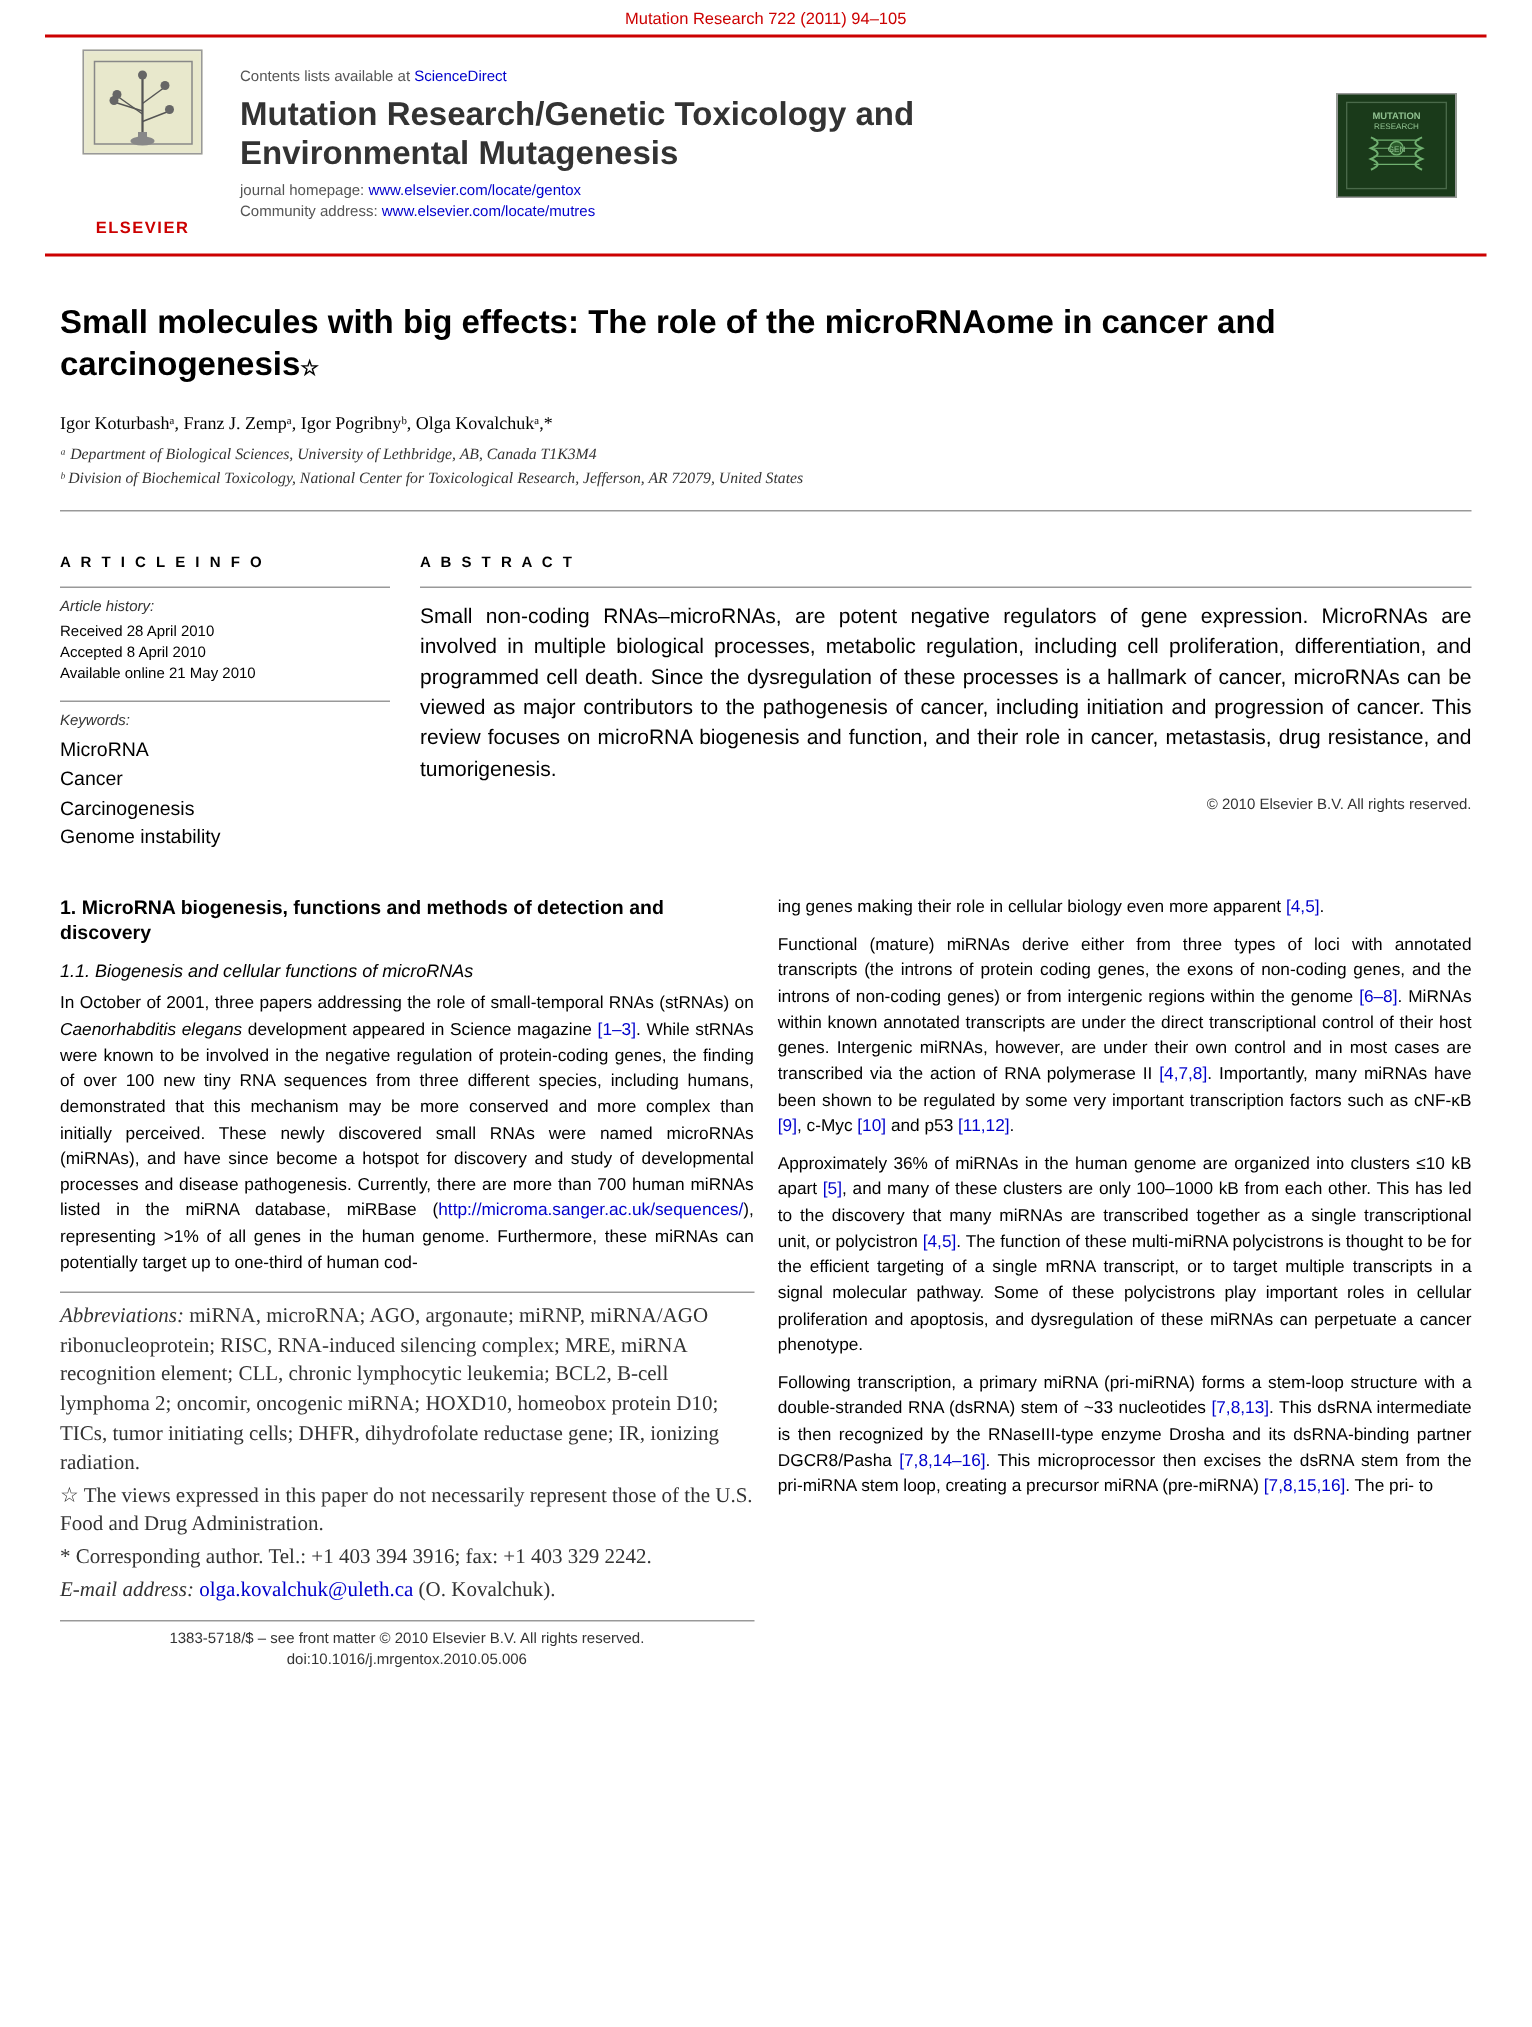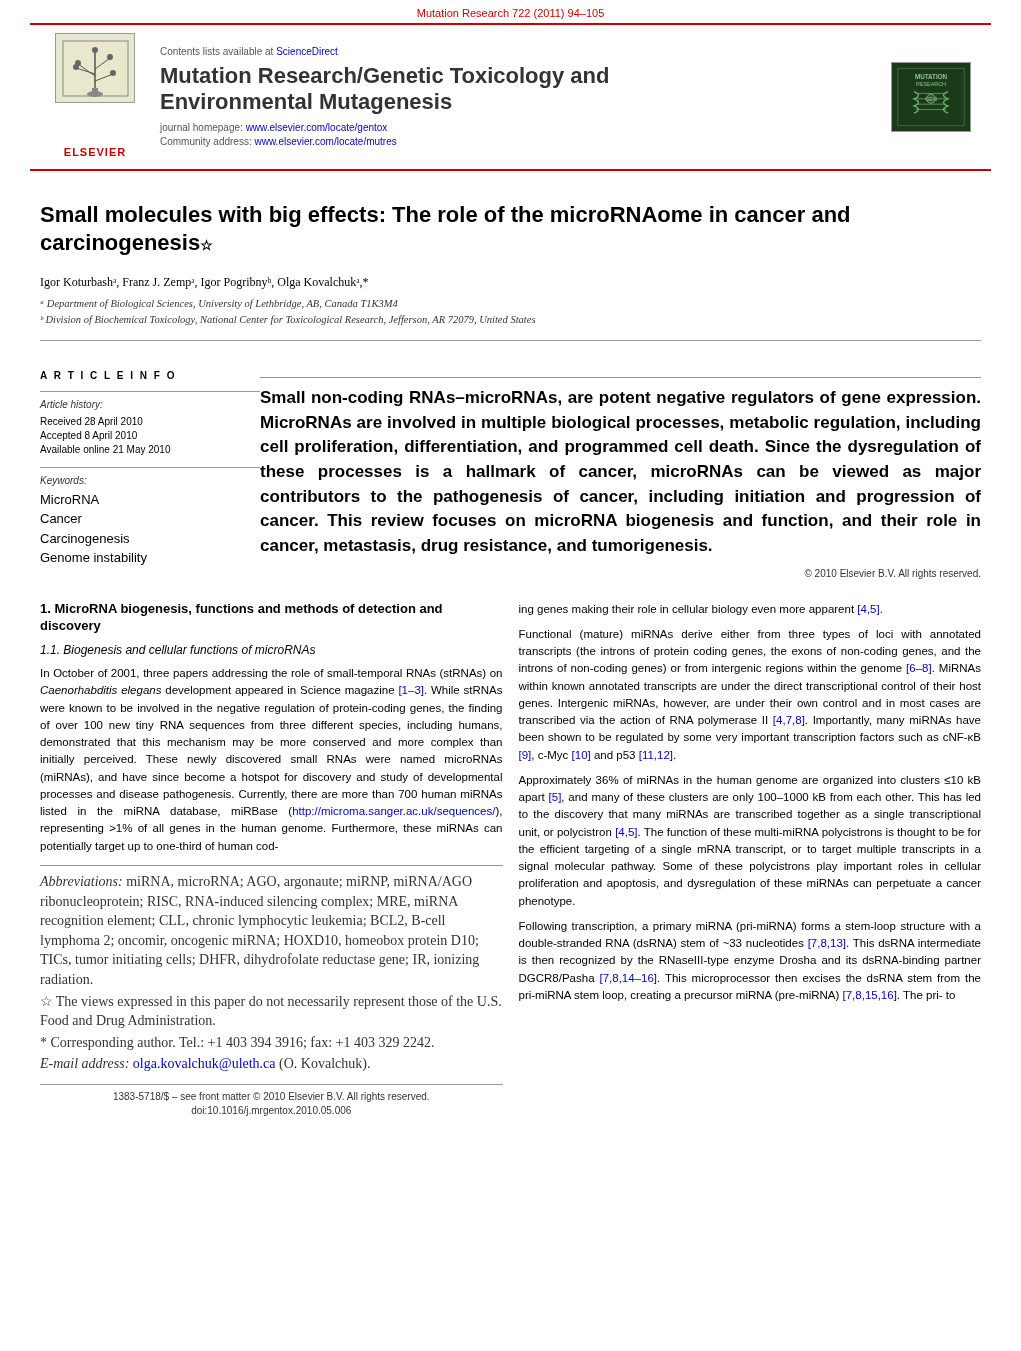--- a/index.html
+++ b/index.html
@@ -148,20 +148,21 @@
     
     .hr-thin {
       border: none;
       border-top: 1px solid #999;
       margin: 8px 0;
     }
 
     
     .two-col {
       display: flex;
+      gap: 20px;
       margin-top: 28px;
     }
     .left-col {
       width: 220px;
       flex-shrink: 0;
     }
     .right-col {
       flex: 1;
     }
 
@@ -196,25 +197,24 @@
       font-size: 13px;
       font-family: Liberation Sans, sans-serif;
       color: #000;
     }
     .keywords-list div {
       margin-bottom: 1px;
     }
 
     
     .abstract-text {
-      font-size: 17px;
+      font-size: 14px;
       line-height: 1.45;
       text-align: justify;
       font-family: Arial, sans-serif;
-      font-weight: bold;
     }
     .copyright-line {
       font-size: 10px;
       text-align: right;
       margin-top: 8px;
       font-family: Arial, sans-serif;
       color: #333;
     }
 
     
@@ -396,20 +396,21 @@
         <div class="keywords-list">
           <div>MicroRNA</div>
           <div>Cancer</div>
           <div>Carcinogenesis</div>
           <div>Genome instability</div>
         </div>
       </div>
     </div>
 
     <div class="right-col">
+      <div class="section-label">A B S T R A C T</div>
       <hr class="hr-thin">
       <div class="abstract-text">Small non-coding RNAs–microRNAs, are potent negative regulators of gene expression. MicroRNAs are involved in multiple biological processes, metabolic regulation, including cell proliferation, differentiation, and programmed cell death. Since the dysregulation of these processes is a hallmark of cancer, microRNAs can be viewed as major contributors to the pathogenesis of cancer, including initiation and progression of cancer. This review focuses on microRNA biogenesis and function, and their role in cancer, metastasis, drug resistance, and tumorigenesis.</div>
       <div class="copyright-line">© 2010 Elsevier B.V. All rights reserved.</div>
     </div>
 
   </div>
 
   <div class="body-two-col">
 
     <div class="body-left">

